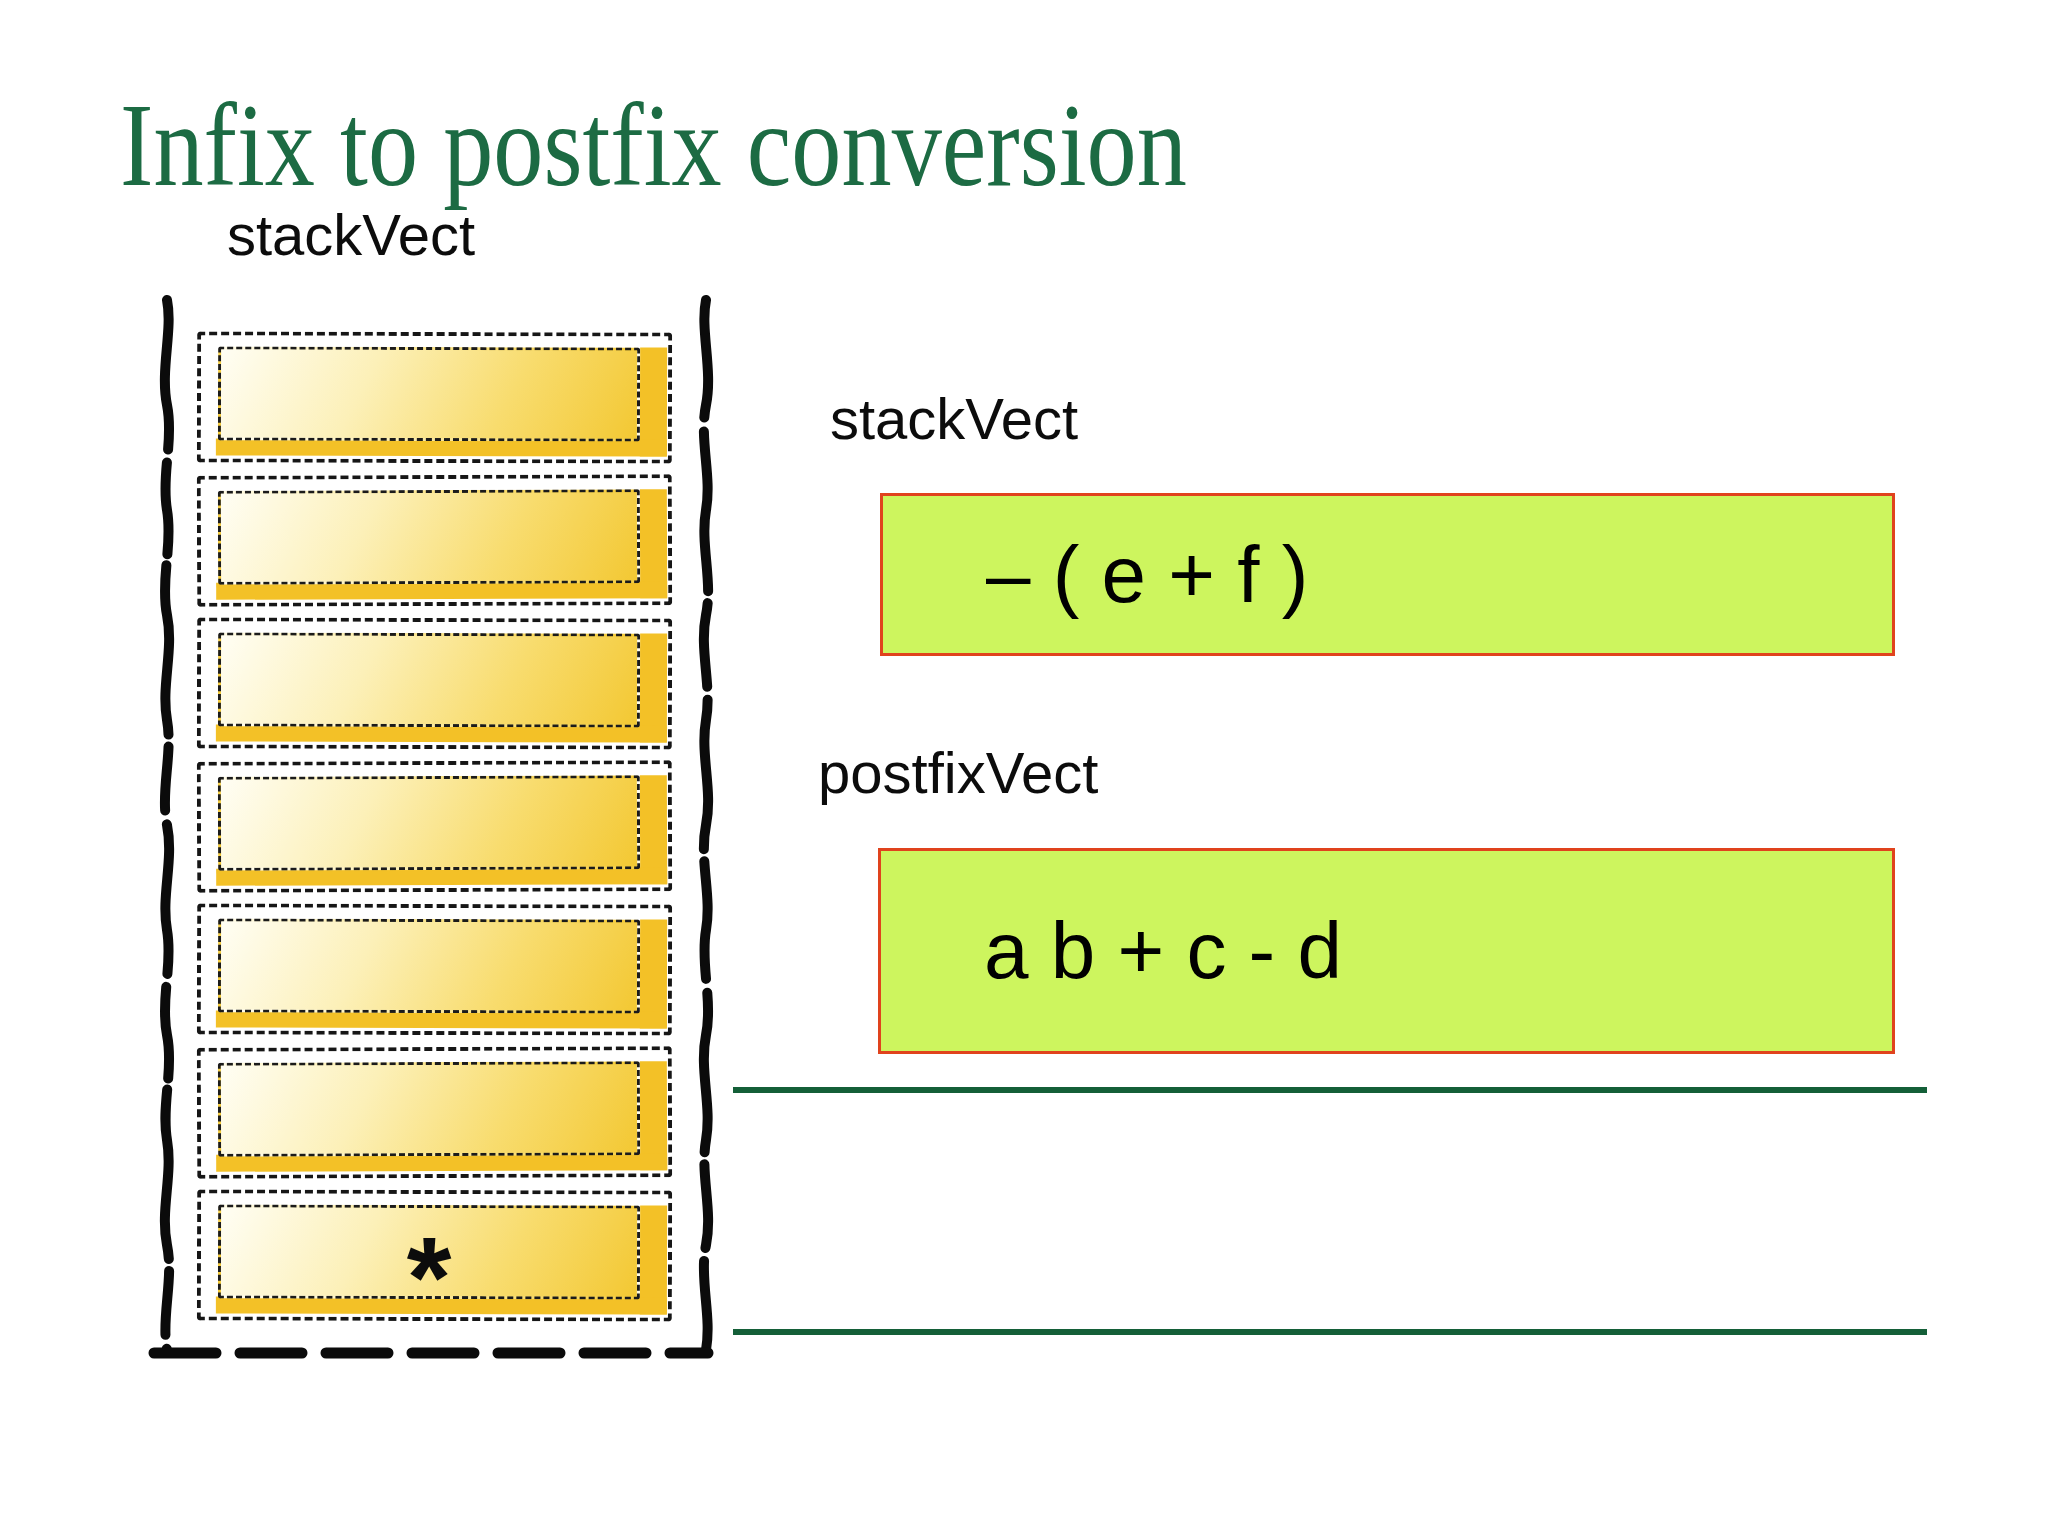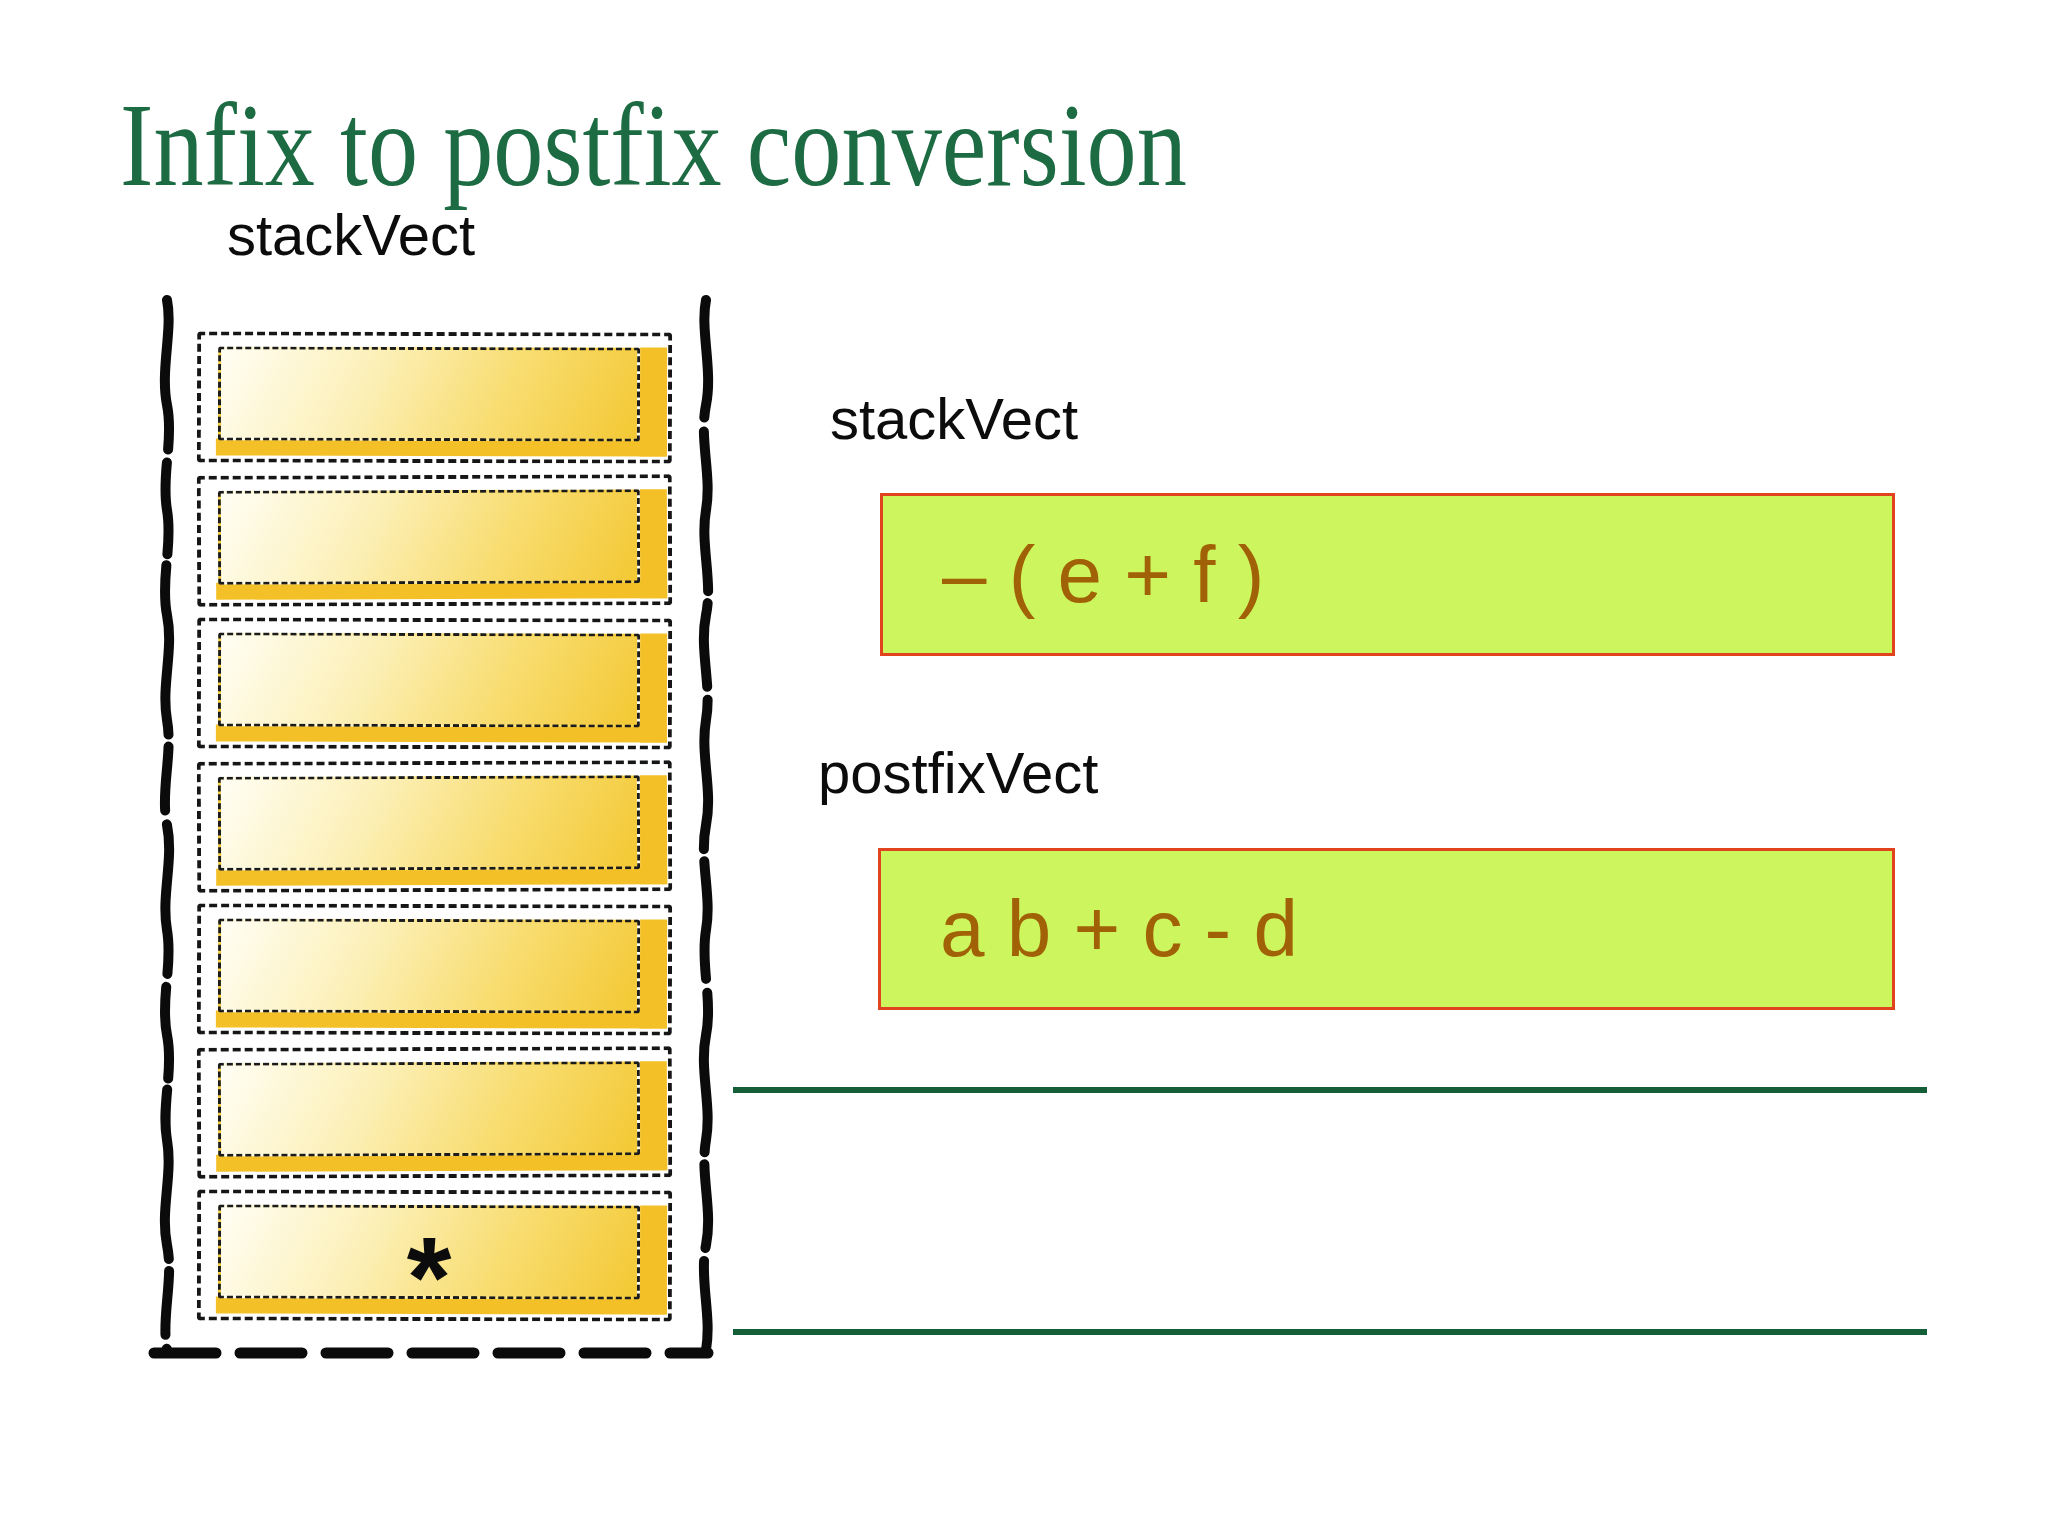--- a/index.html
+++ b/index.html
@@ -55,23 +55,23 @@
     font-size:115px;font-weight:bold;color:#0c0c0c;line-height:1;
     transform:translateY(25px);
   }
 
   
   .vector-box{
     background:#cdf55e;border:3px solid #e0431d;box-sizing:border-box;
     display:flex;align-items:center;
   }
   #infix-box{left:880px;top:493px;width:1015px;height:163px;}
-  #postfix-box{left:878px;top:848px;width:1017px;height:162px;}
+  #postfix-box{left:878px;top:848px;width:1017px;height:206px;}
   .vector-text{
-    padding-left:59px;font-size:80px;color:#a16207;white-space:pre;line-height:1;
+    padding-left:59px;font-size:80px;color:#000000;white-space:pre;line-height:1;margin-left:44px;
   }
 
   
   .divider-line{
     left:733px;width:1194px;height:6px;background:#145f38;
   }
   #divider-line-top{top:1087px;}
   #divider-line-bottom{top:1329px;}
 </style>
 </head>

